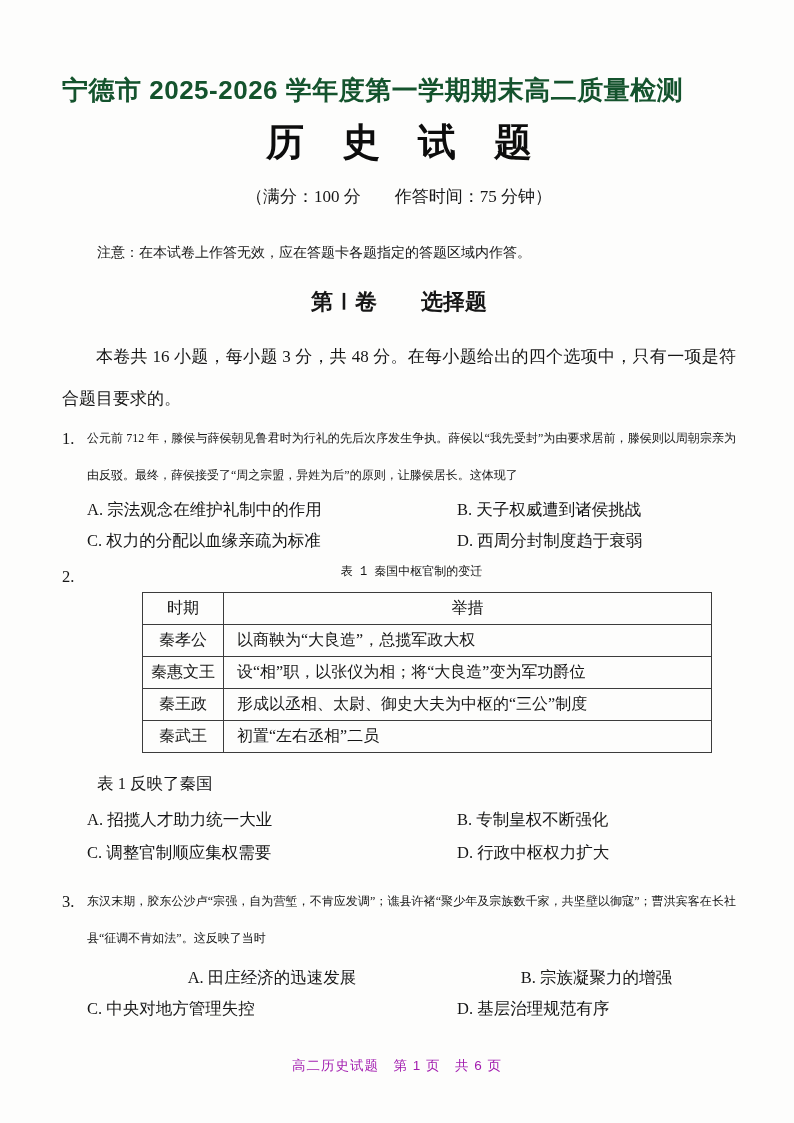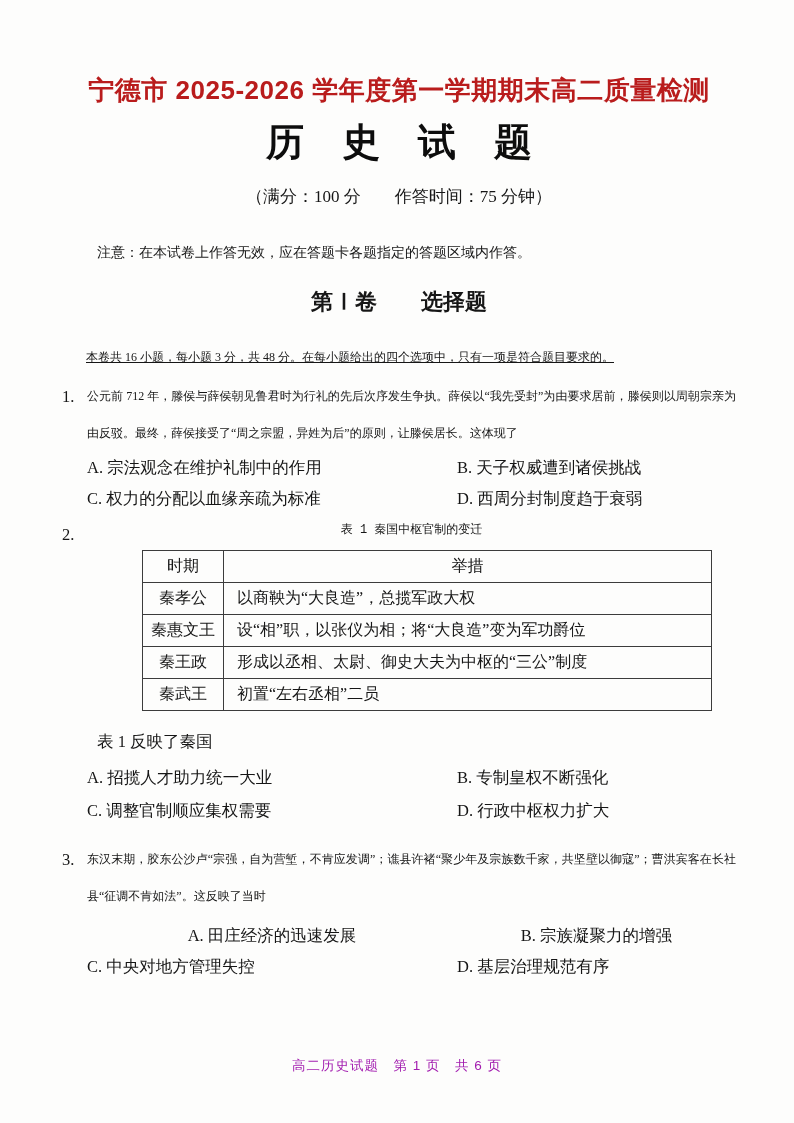--- a/index.html
+++ b/index.html
@@ -16,27 +16,27 @@
     position: relative;
     width: 794px;
     height: 1123px;
     background: #fdfdfc;
     color: #161616;
     overflow: hidden;
     box-sizing: border-box;
     padding: 74px 58px 0 62px;
   }
   .school-header {
-    text-align: center;
+    text-align: left;
     font-family: "Liberation Sans", sans-serif;
     font-weight: 700;
     font-size: 26px;
     line-height: 32px;
     letter-spacing: 0.5px;
-    color: #b91c1c;
+    color: #14532d;
   }
   .paper-title {
     text-align: center;
     font-weight: 700;
     font-size: 38px;
     line-height: 48px;
     margin-top: 12px;
     color: #0d0d0d;
   }
   .meta-line {
@@ -52,26 +52,25 @@
     padding-left: 35px;
   }
   .section-title {
     text-align: center;
     font-weight: 700;
     font-size: 22px;
     line-height: 29px;
     margin-top: 23px;
   }
   .section-intro {
-    font-size: 12px;
+    font-size: 17px;
     line-height: 42px;
     margin-top: 20px;
     text-indent: 2em;
     text-align: justify;
-    text-decoration: underline;
   }
   .question {
     display: flex;
     align-items: flex-start;
   }
   .qno {
     flex: 0 0 25px;
     font-size: 16.5px;
     line-height: 37px;
   }

